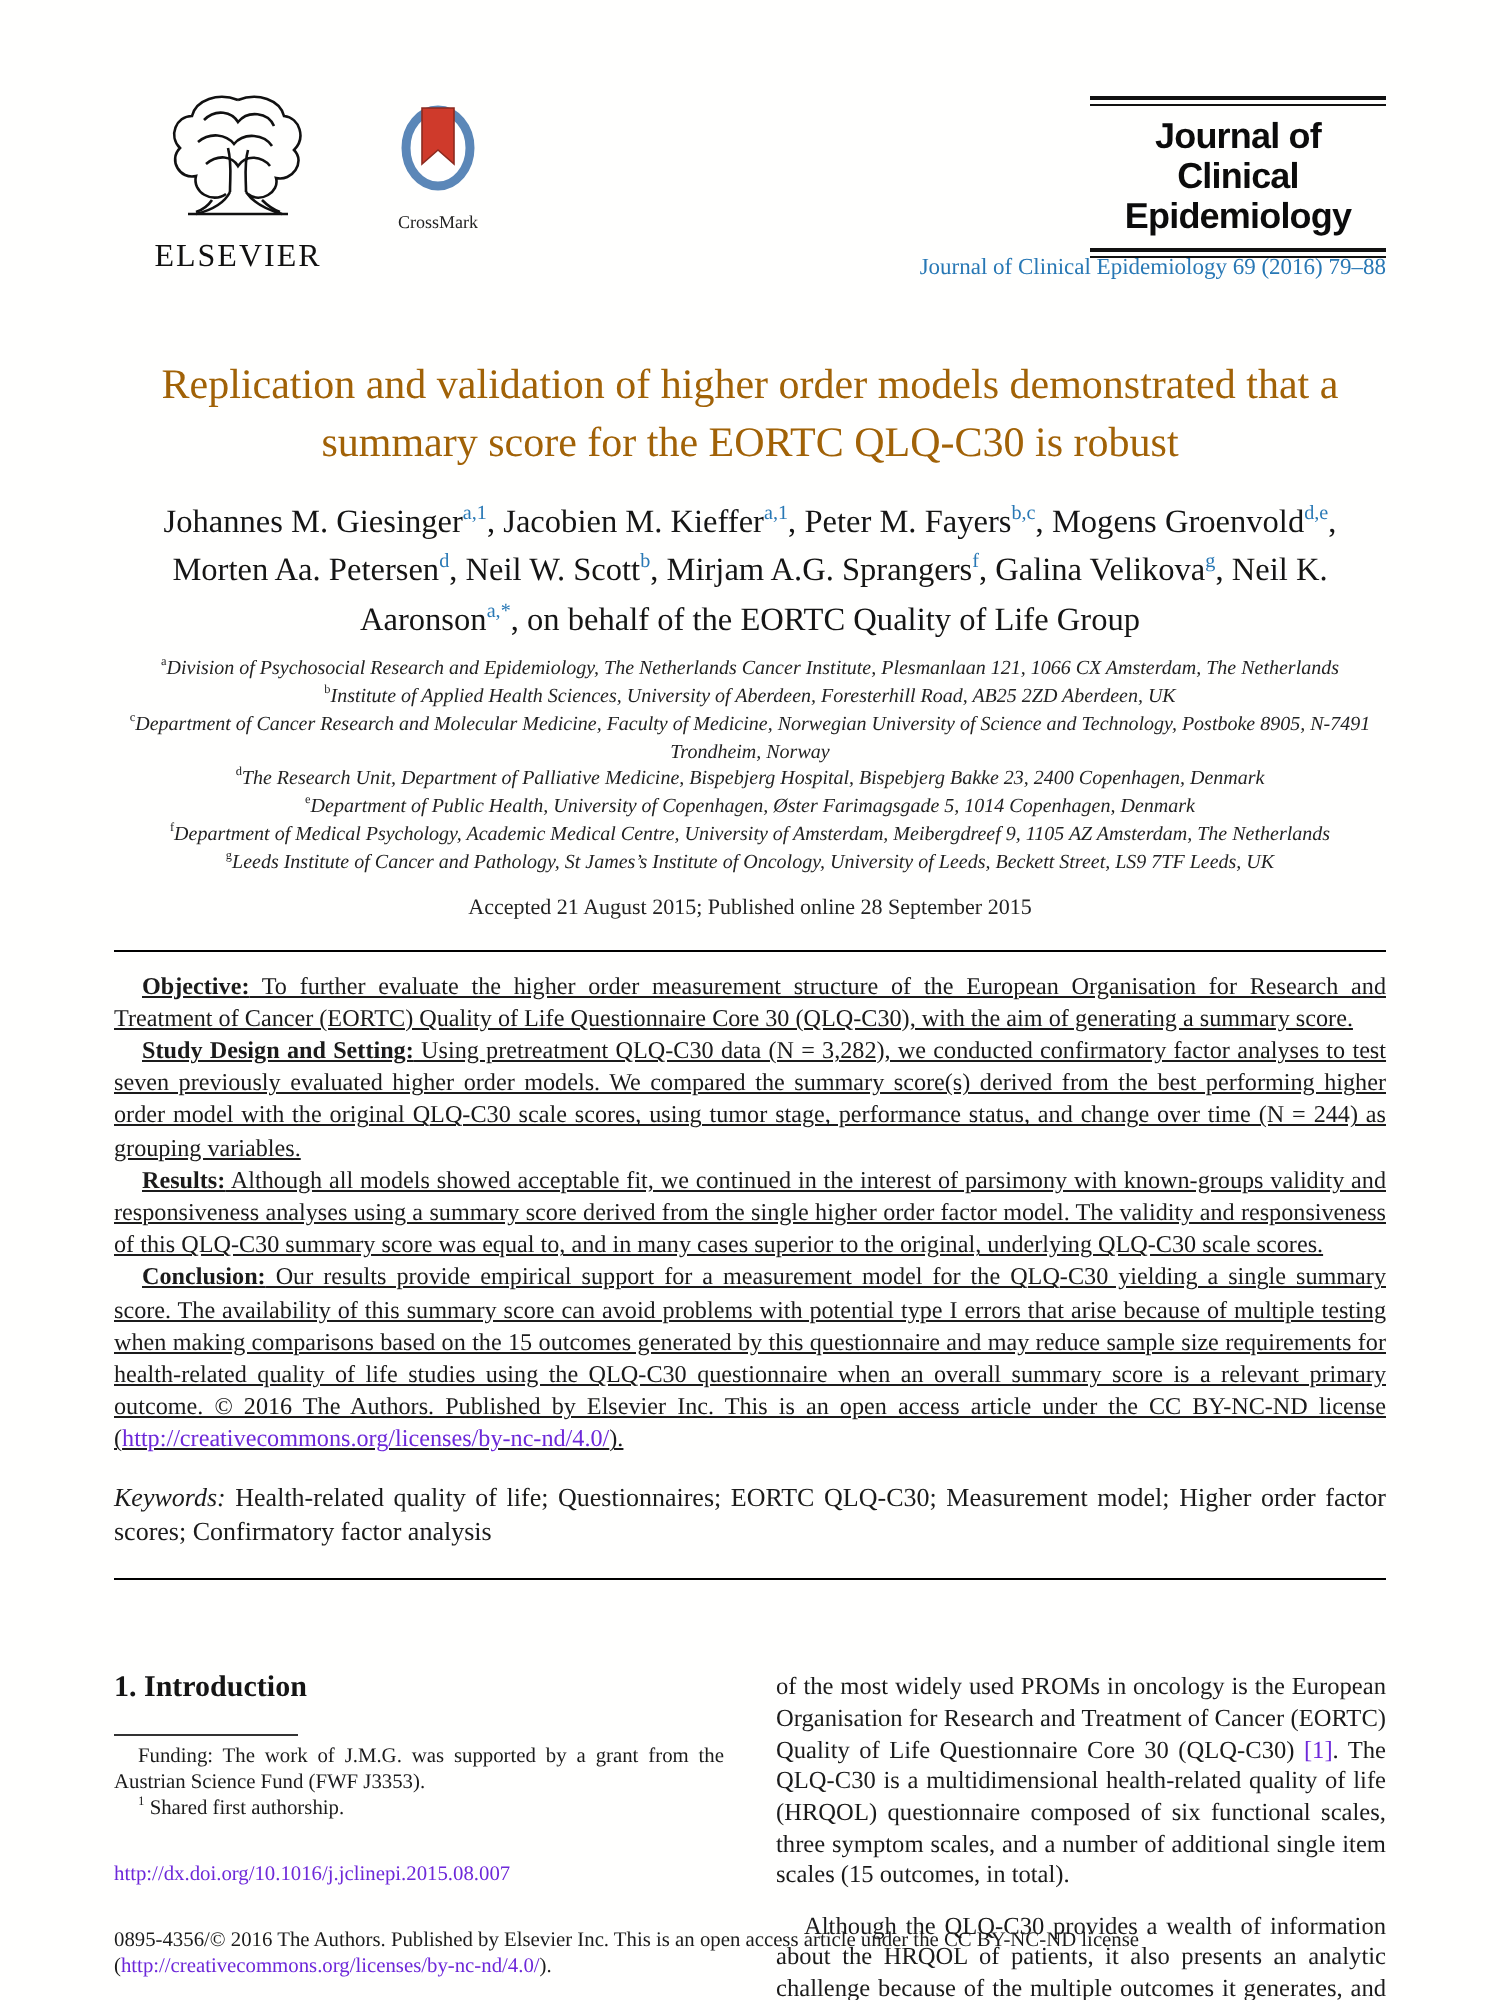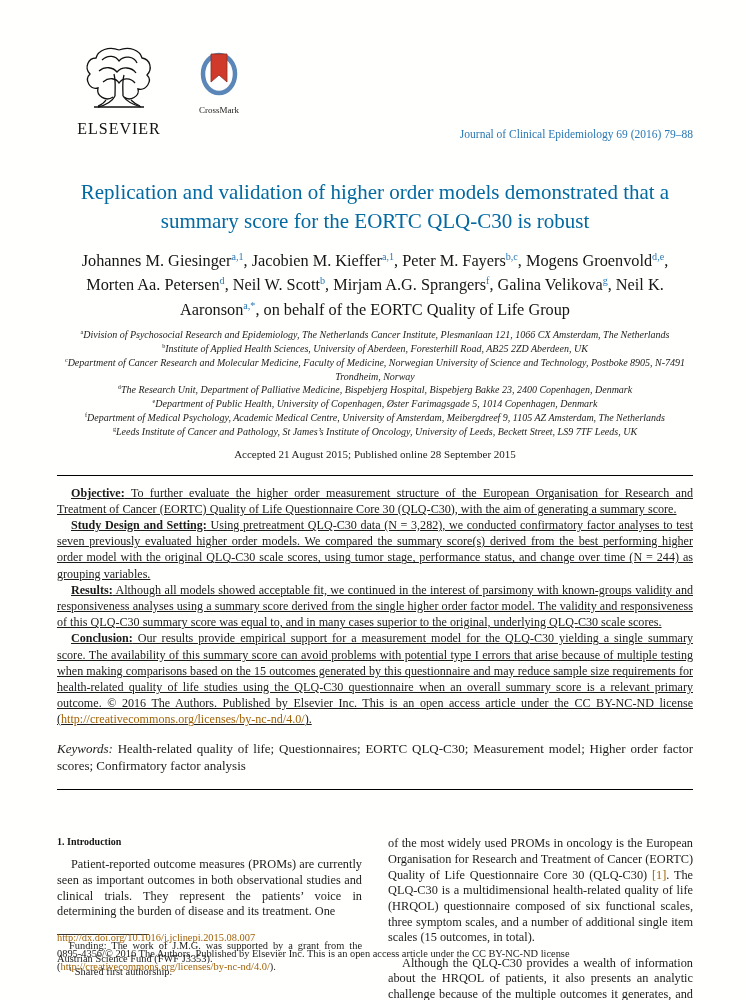--- a/index.html
+++ b/index.html
@@ -4,65 +4,65 @@
 <style>
   * { margin:0; padding:0; box-sizing:border-box; }
   html,body { background:#e8e8e8; }
   .page {
     position:relative; width:750px; height:1000px; margin:0 auto;
     background:#fffffe; color:#1a1a1a; overflow:hidden;
     font-family:"Liberation Serif", serif;
   }
   .inner { padding:0 57px; }
   .blue { color:#2878b5; }
-  a.lnk { color:#a16207; text-decoration:none; cursor:pointer; }
+  a.lnk { color:#6d28d9; text-decoration:none; cursor:pointer; }
   sup { font-size:62%; vertical-align:super; line-height:0; }
 
   
   .header { position:relative; height:100px; margin-top:44px; }
   .elsevier { position:absolute; left:16px; top:0; width:92px; text-align:center; }
   .elsevier svg { display:block; margin:0 auto; }
   .elsevier .els-word { font-family:"Liberation Serif", serif; font-size:16px; letter-spacing:1px; color:#111; margin-top:2px; }
   .crossmark { position:absolute; left:130px; top:6px; width:64px; text-align:center; }
   .crossmark .cm-word { font-size:9px; color:#222; margin-top:1px; font-family:"Liberation Serif", serif; }
   .citation { position:absolute; left:0; right:0; bottom:4px; text-align:right; font-size:11.5px; color:#2878b5; }
   .jbox { position:absolute; right:0; top:4px; width:148px; }
   .dblrule { height:5px; border-top:2.4px solid #111; border-bottom:1.2px solid #111; }
   .jtitle { font-family:"Liberation Sans", sans-serif; font-weight:bold; font-size:18px;
             line-height:1.12; text-align:center; padding:5px 0 6px; color:#0c0c0c; letter-spacing:-0.4px; }
 
   
-  .title { margin-top:34px; text-align:center; font-size:21px; line-height:1.38; color:#0369a1; }
+  .title { margin-top:34px; text-align:center; font-size:21px; line-height:1.38; color:#a16207; }
   .authors { margin-top:13px; text-align:center; font-size:16.3px; line-height:1.5; color:#151515; }
   .affils { margin-top:6px; text-align:center; font-size:10px; font-style:italic; line-height:1.38; color:#222; }
   .affil sup { font-style:normal; }
   .dates { margin-top:9px; text-align:center; font-size:11px; color:#222; }
   .rule { border:none; border-top:1.6px solid #000; margin-top:15px; }
 
   
   .abstract-h { margin-top:13px; font-size:12.5px; font-weight:bold; }
   .abs-p { margin-top:9px; font-size:12.1px; line-height:1.34; text-align:justify; text-indent:14px; color:#1b1b1b;text-decoration:underline; }
   .abs-p + .abs-p { margin-top:0; }
   .abs-p b { font-weight:bold; }
   .keywords { margin-top:13px; font-size:13px; line-height:1.3; text-align:justify; color:#1b1b1b; }
   .keywords .kw-label { font-style:italic; }
 
   
   .columns { display:flex; gap:26px; margin-top:46px; }
   .col { flex:1; min-width:0; }
-  .sec-h { font-size:10px; font-weight:bold; color:#151515; }
+  .sec-h { font-size:15px; font-weight:bold; color:#151515; }
   .body-p { margin-top:10px; font-size:12.3px; line-height:1.27; text-align:justify; color:#1b1b1b; }
   .body-p.indent { text-indent:14px; }
   .body-p.cont { margin-top:0; }
   .fn-rule { width:92px; border:none; border-top:1px solid #333; margin:14px 0 5px 0; }
   .fn-p { font-size:10.4px; line-height:1.24; text-align:justify; text-indent:12px; color:#1b1b1b; }
 
   
   .footer { position:absolute; left:57px; right:57px; top:931px; font-size:10.4px; line-height:1.25; color:#1b1b1b; }
-  .footer .doi { display:block; margin-bottom:3px; }
+  .footer .doi { display:block; margin-bottom:20px; }
 </style>
 </head>
 <body>
 
 <div class="page">
   <div class="inner">
 
     <div class="header">
       <div class="elsevier">
         <span>
@@ -86,20 +86,29 @@
       <div class="crossmark">
         <span>
           <svg width="44" height="50" viewBox="0 0 44 50" aria-hidden="true">
             <ellipse cx="22" cy="24" rx="16" ry="19" fill="#ffffff" stroke="#5b87b8" stroke-width="4.5"></ellipse>
             <path d="M14 4 h16 v28 l-8 -7 -8 7 z" fill="#cf3a2b" stroke="#8c2b20" stroke-width="0.8"></path>
           </svg>
         </span>
         <div class="cm-word">CrossMark</div>
       </div>
 
+      <div class="jbox">
+        <div class="dblrule"></div>
+        <div class="jtitle">
+          <div>Journal of</div>
+          <div>Clinical</div>
+          <div>Epidemiology</div>
+        </div>
+        <div class="dblrule"></div>
+      </div>
 
       <div class="citation">Journal of Clinical Epidemiology 69 (2016) 79–88</div>
     </div>
 
     <h1 class="title" style="font-weight:normal;">Replication and validation of higher order models demonstrated that a summary score for the EORTC QLQ-C30 is robust</h1>
 
     <div class="authors" id="authors-line"><span>Johannes M. Giesinger</span><sup class="blue">a,1</sup>, <span>Jacobien M. Kieffer</span><sup class="blue">a,1</sup>, <span>Peter M. Fayers</span><sup class="blue">b,c</sup>, <span>Mogens Groenvold</span><sup class="blue">d,e</sup>, <span>Morten Aa. Petersen</span><sup class="blue">d</sup>, <span>Neil W. Scott</span><sup class="blue">b</sup>, <span>Mirjam A.G. Sprangers</span><sup class="blue">f</sup>, <span>Galina Velikova</span><sup class="blue">g</sup>, <span>Neil K. Aaronson</span><sup class="blue">a,*</sup>, on behalf of the EORTC Quality of Life Group</div>
 
     <div class="affils" id="affils">
         <div class="affil"><sup>a</sup><span>Division of Psychosocial Research and Epidemiology, The Netherlands Cancer Institute, Plesmanlaan 121, 1066 CX Amsterdam, The Netherlands</span></div>
@@ -124,21 +133,20 @@
 
     <p class="abs-p"><b>Conclusion:</b><span> Our results provide empirical support for a measurement model for the QLQ-C30 yielding a single summary score. The availability of this summary score can avoid problems with potential type I errors that arise because of multiple testing when making comparisons based on the 15 outcomes generated by this questionnaire and may reduce sample size requirements for health-related quality of life studies using the QLQ-C30 questionnaire when an overall summary score is a relevant primary outcome. © 2016 The Authors. Published by Elsevier Inc. This is an open access article under the CC BY-NC-ND license (</span><a class="lnk">http://creativecommons.org/licenses/by-nc-nd/4.0/</a><span>).</span></p>
 
     <p class="keywords"><span class="kw-label">Keywords:</span><span> Health-related quality of life; Questionnaires; EORTC QLQ-C30; Measurement model; Higher order factor scores; Confirmatory factor analysis</span></p>
 
     <hr class="rule">
 
     <div class="columns">
       <div class="col">
         <div class="sec-h">1. Introduction</div>
-        <p class="body-p indent">Patient-reported outcome measures (PROMs) are currently seen as important outcomes in both observational studies and clinical trials. They represent the patients’ voice in determining the burden of disease and its treatment. One</p>
 
         <hr class="fn-rule">
         <p class="fn-p">Funding: The work of J.M.G. was supported by a grant from the Austrian Science Fund (FWF J3353).</p>
         <p class="fn-p"><sup>1</sup><span> Shared first authorship.</span></p>
 
       </div>
 
       <div class="col">
         <p class="body-p cont"><span>of the most widely used PROMs in oncology is the European Organisation for Research and Treatment of Cancer (EORTC) Quality of Life Questionnaire Core 30 (QLQ-C30) </span><a class="lnk">[1]</a><span>. The QLQ-C30 is a multidimensional health-related quality of life (HRQOL) questionnaire composed of six functional scales, three symptom scales, and a number of additional single item scales (15 outcomes, in total).</span></p>
         <p class="body-p indent"><span>Although the QLQ-C30 provides a wealth of information about the HRQOL of patients, it also presents an analytic challenge because of the multiple outcomes it generates, and the concomitant risk of committing a type I error due to multiple testing </span></p>

